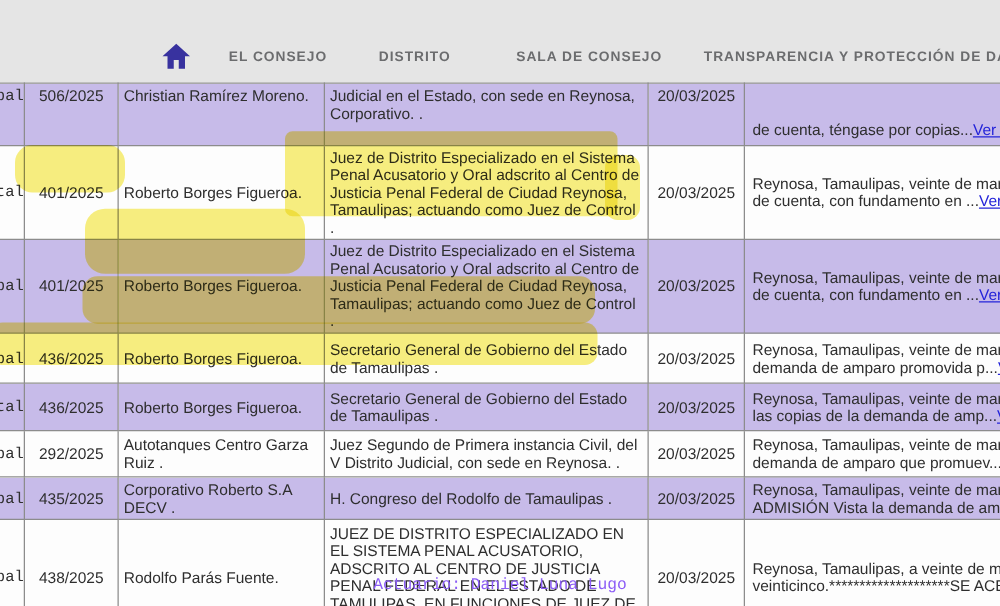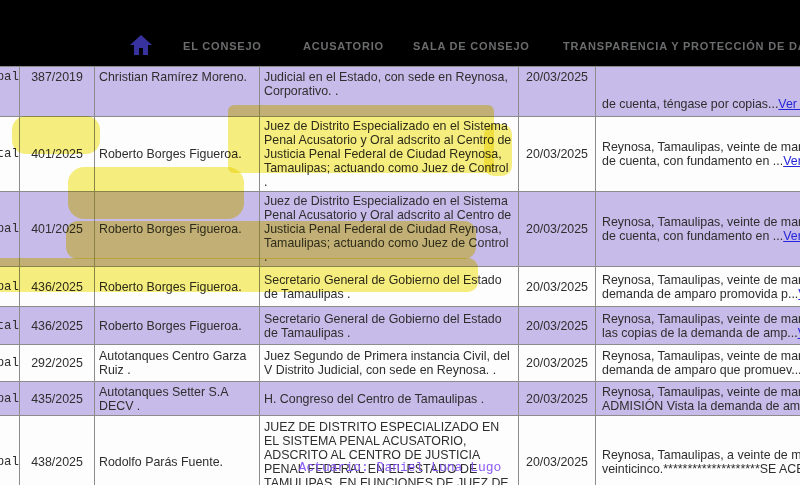--- a/index.html
+++ b/index.html
@@ -1,21 +1,21 @@
 <!DOCTYPE html>
 <html><head>
 <meta charset="utf-8">
 <style>
   html,body{margin:0;padding:0;background:#ffffff;}
   .viewport{
     position:relative;width:800px;height:485px;overflow:hidden;
     background:#ffffff;font-family:"Liberation Sans",sans-serif;color:#2e2e2e;
   }
   
-  .navbar{position:absolute;left:0;top:0;width:800px;height:66px;background:#000000;}
+  .navbar{position:absolute;left:0;top:0;width:800px;height:66px;background:#e5e5e5;}
   .nav-home{position:absolute;left:129px;top:34px;width:24px;height:22px;cursor:pointer;background:none;border:none;padding:0;}
   .nav-item{
     position:absolute;top:40px;font-size:11px;font-weight:bold;color:#6b6c6e;
     letter-spacing:0.8px;white-space:nowrap;text-decoration:none;cursor:pointer;
   }
   .ni-0{left:183px;} .ni-1{left:303px;} .ni-2{left:413px;} .ni-3{left:563px;}
   .corner-artifact{position:absolute;left:0;top:0;width:7px;height:5px;background:#7a7a7a;}
   
   .table-wrap{position:absolute;left:-6px;top:66px;width:934px;}
   table{border-collapse:collapse;table-layout:fixed;width:934px;font-size:12.4px;line-height:1.13;}
@@ -49,35 +49,35 @@
 
   <div class="corner-artifact"></div>
 
   <div class="navbar">
     <button class="nav-home" title="">
       <svg viewBox="0 0 24 22" width="24" height="22">
         <path d="M12 1 L23 11 L19 11 L19 21 L14 21 L14 14 L10 14 L10 21 L5 21 L5 11 L1 11 Z" fill="#38329f"></path>
       </svg>
     </button>
     <a class="nav-item ni-0">EL CONSEJO</a>
-    <a class="nav-item ni-1">ACUSATORIO</a>
+    <a class="nav-item ni-1">DISTRITO</a>
     <a class="nav-item ni-2">SALA DE CONSEJO</a>
     <a class="nav-item ni-3">TRANSPARENCIA Y PROTECCIÓN DE DA</a>
   </div>
 
   <div class="table-wrap">
     <table>
       <tbody id="tbody">
   <tr class="r0">
     <td class="c-tipo">
               <div>
                 <span>pal</span>
               </div>
             </td>
-    <td class="c-exp">387/2019</td>
+    <td class="c-exp">506/2025</td>
     <td class="c-nom">Christian Ramírez Moreno.</td>
     <td class="c-cargo">Judicial en el Estado, con sede en Reynosa, Corporativo. .</td>
     <td class="c-fecha">20/03/2025</td>
     <td class="c-sin">
       <div class="l1"></div>
       <div class="l2"><span>de cuenta, téngase por copias...</span><a class="link">Ver Sintesis</a></div>
     </td>
   </tr>
 
   <tr class="r1">
@@ -160,22 +160,22 @@
     </td>
   </tr>
 
   <tr class="r6">
     <td class="c-tipo">
               <div>
                 <span>pal</span>
               </div>
             </td>
     <td class="c-exp">435/2025</td>
-    <td class="c-nom">Autotanques Setter S.A DECV .</td>
-    <td class="c-cargo">H. Congreso del Centro de Tamaulipas .</td>
+    <td class="c-nom">Corporativo Roberto S.A DECV .</td>
+    <td class="c-cargo">H. Congreso del Rodolfo de Tamaulipas .</td>
     <td class="c-fecha">20/03/2025</td>
     <td class="c-sin">
       <div class="l1">Reynosa, Tamaulipas, veinte de marzo de do</div>
       <div class="l2"><span>ADMISIÓN Vista la demanda de amparo p...</span></div>
     </td>
   </tr>
 
   <tr class="r7">
     <td class="c-tipo">
               <div>

